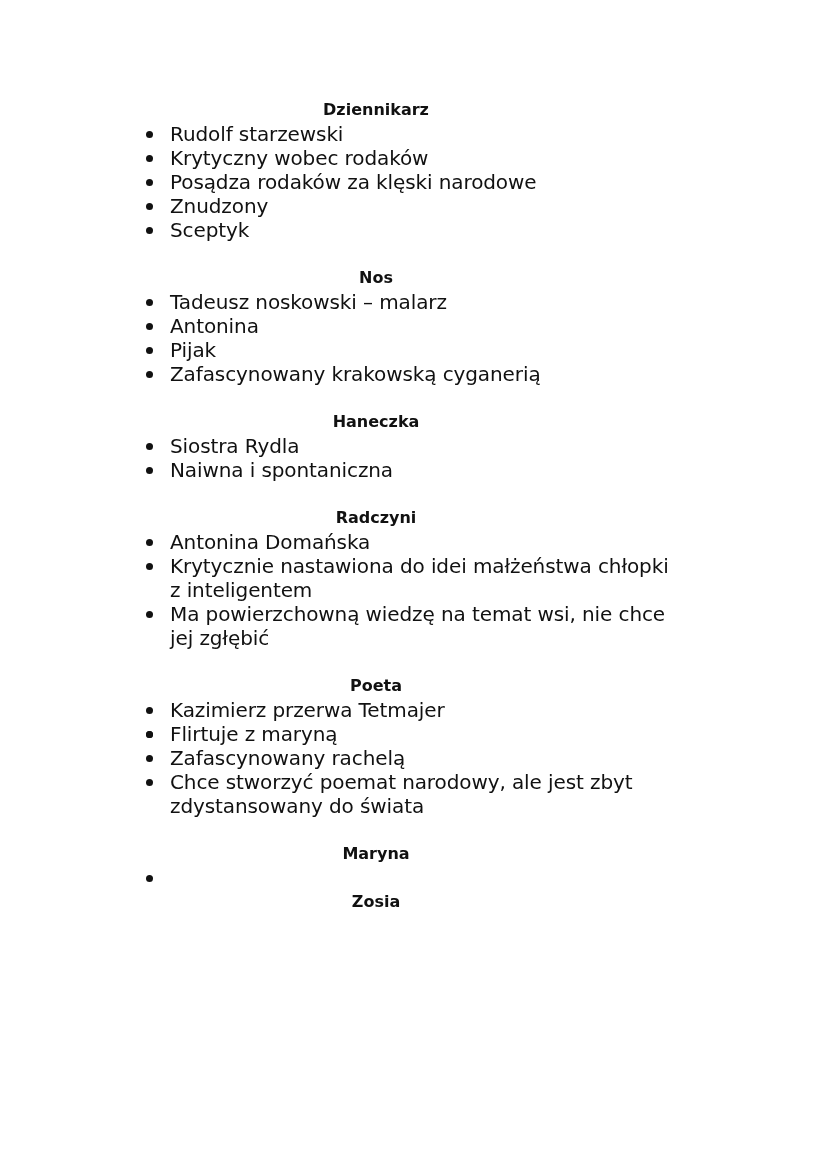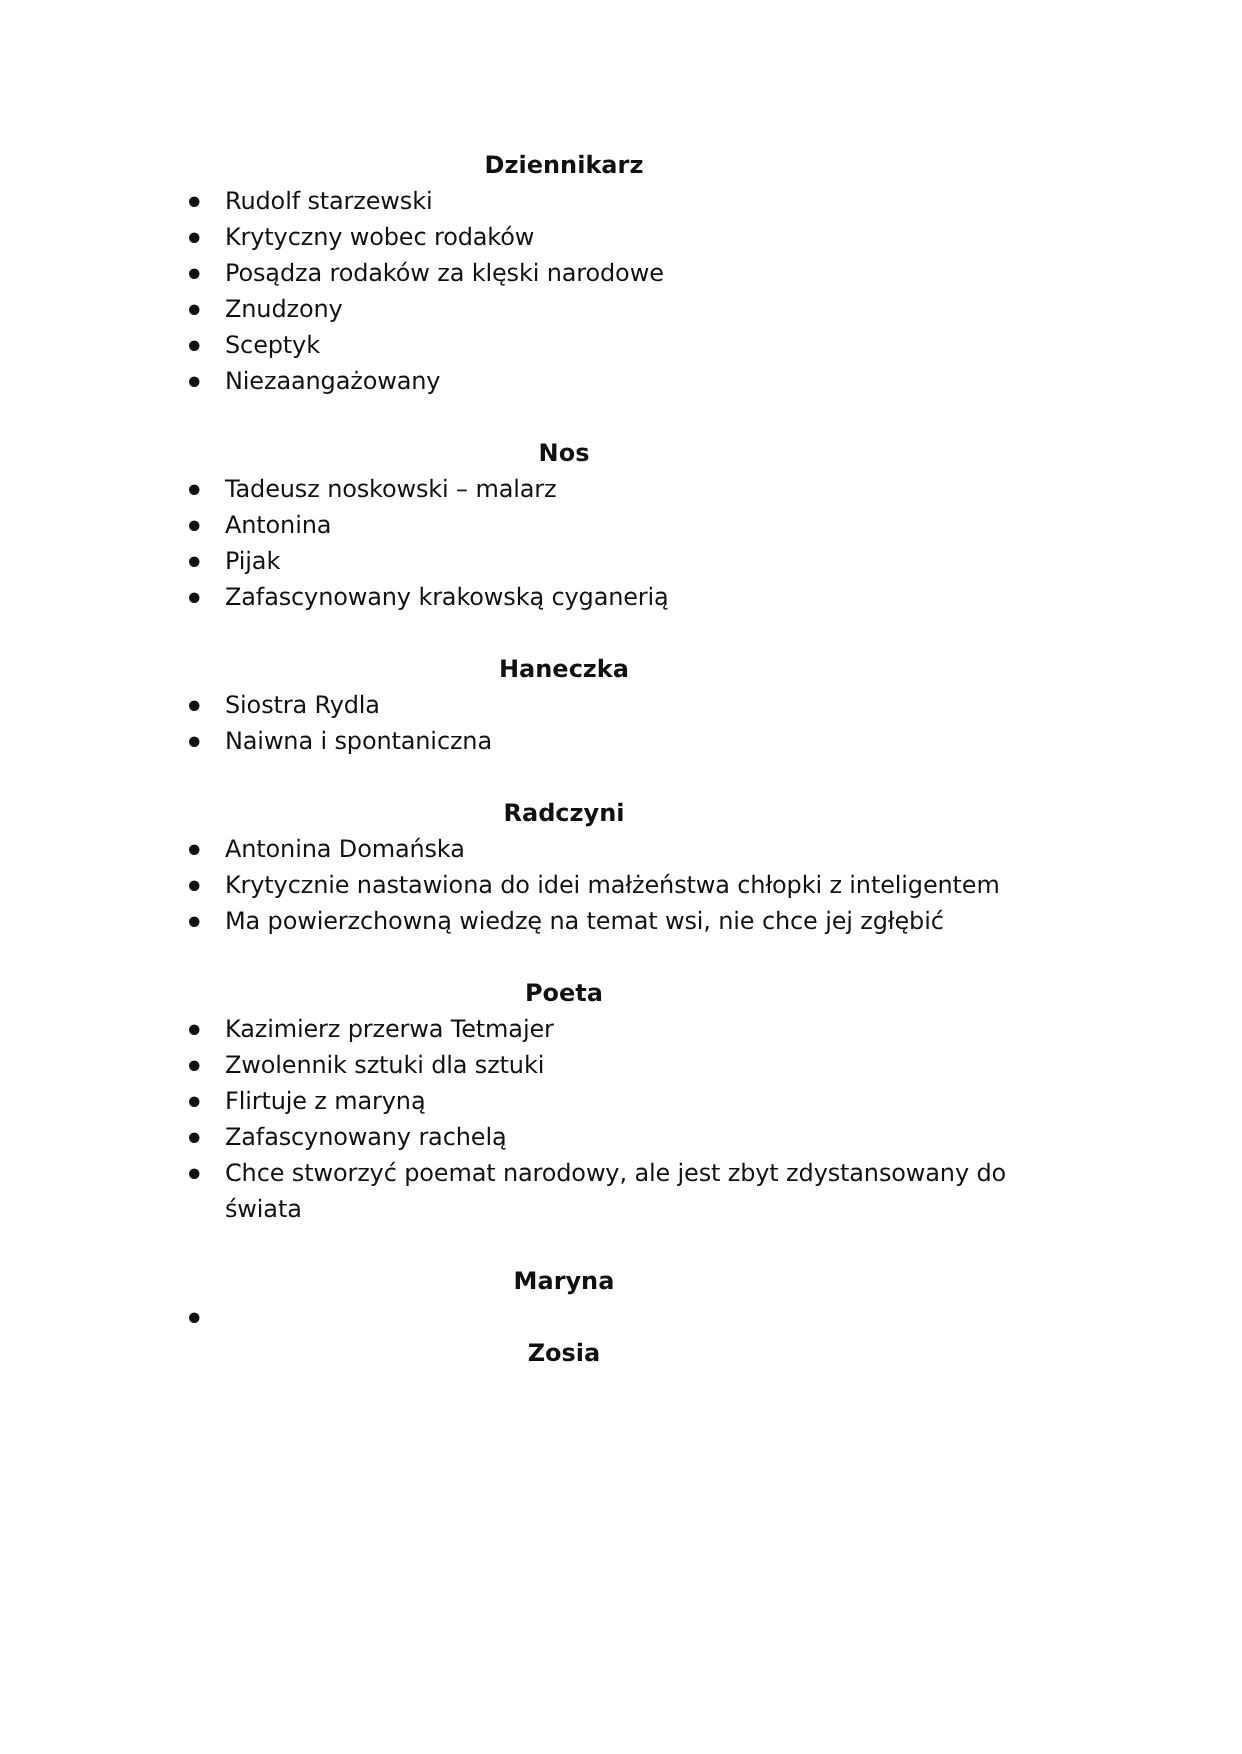--- a/index.html
+++ b/index.html
@@ -35,23 +35,24 @@
     }
     ul.items {
       list-style: none;
       margin: 0;
       padding: 0;
     }
     ul.items li {
       position: relative;
       padding-left: 150px;
       padding-right: 72px;
-      font-size: 16px;
+      font-size: 20px;
       line-height: 24px;
       letter-spacing: -0.1px;
+      margin-left: 20px;
     }
     ul.items li .bullet {
       position: absolute;
       left: 126px;
       top: 9px;
       width: 7px;
       height: 7px;
       border-radius: 50%;
       background: #111111;
     }
@@ -62,21 +63,20 @@
 <div class="page">
 
   <div class="section">
     <h2 class="section-title">Dziennikarz</h2>
     <ul class="items">
       <li><span class="bullet"></span><span>Rudolf starzewski</span></li>
       <li><span class="bullet"></span><span>Krytyczny wobec rodaków</span></li>
       <li><span class="bullet"></span><span>Posądza rodaków za klęski narodowe</span></li>
       <li><span class="bullet"></span><span>Znudzony</span></li>
       <li><span class="bullet"></span><span>Sceptyk</span></li>
-      <li><span class="bullet"></span><span>Niezaangażowany</span></li>
     </ul>
   </div>
 
   <div class="section">
     <h2 class="section-title">Nos</h2>
     <ul class="items">
       <li><span class="bullet"></span><span>Tadeusz noskowski – malarz</span></li>
       <li><span class="bullet"></span><span>Antonina</span></li>
       <li><span class="bullet"></span><span>Pijak</span></li>
       <li><span class="bullet"></span><span>Zafascynowany krakowską cyganerią</span></li>
@@ -97,21 +97,21 @@
       <li><span class="bullet"></span><span>Antonina Domańska</span></li>
       <li><span class="bullet"></span><span>Krytycznie nastawiona do idei małżeństwa chłopki z inteligentem</span></li>
       <li><span class="bullet"></span><span>Ma powierzchowną wiedzę na temat wsi, nie chce jej zgłębić</span></li>
     </ul>
   </div>
 
   <div class="section">
     <h2 class="section-title">Poeta</h2>
     <ul class="items">
       <li><span class="bullet"></span><span>Kazimierz przerwa Tetmajer</span></li>
-      <li><span class="bullet"></span><span>Zwolennik sztuki dla sztuki</span></li>
+      <li><span class="bullet"></span></li>
       <li><span class="bullet"></span><span>Flirtuje z maryną</span></li>
       <li><span class="bullet"></span><span>Zafascynowany rachelą</span></li>
       <li><span class="bullet"></span><span>Chce stworzyć poemat narodowy, ale jest zbyt zdystansowany do świata</span></li>
     </ul>
   </div>
 
   <div class="section">
     <h2 class="section-title">Maryna</h2>
     <ul class="items">
       <li><span class="bullet"></span></li>

